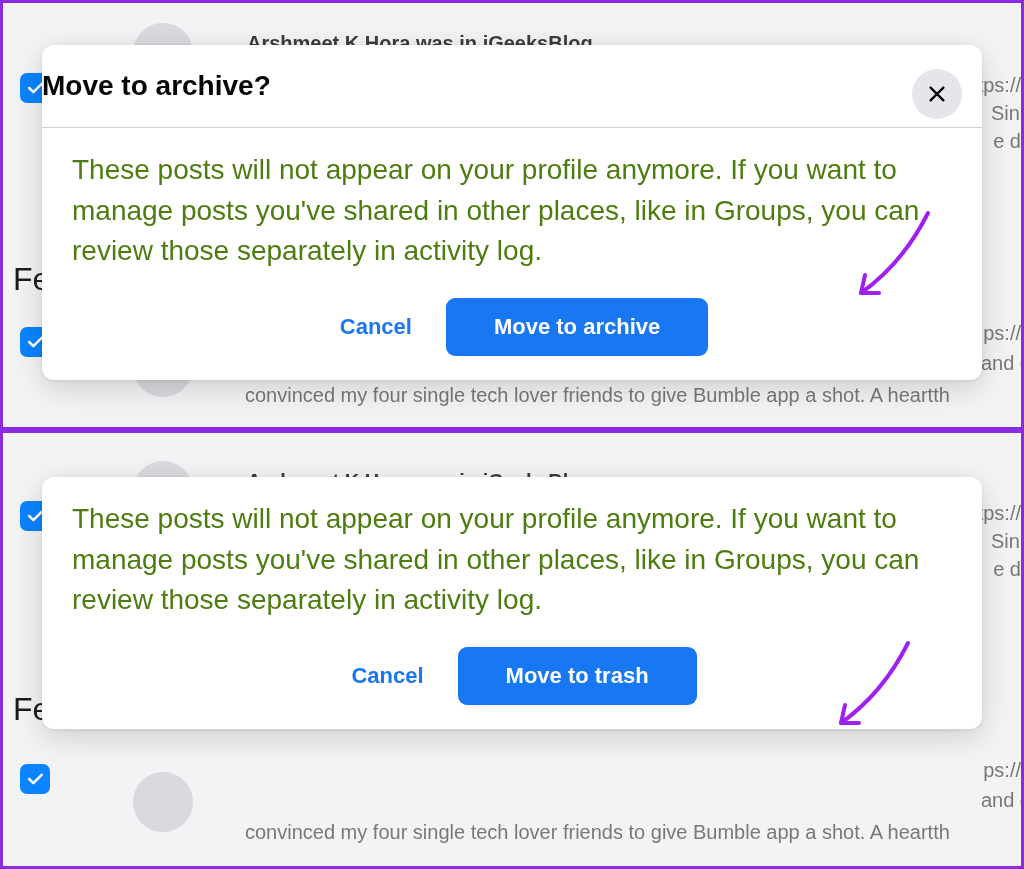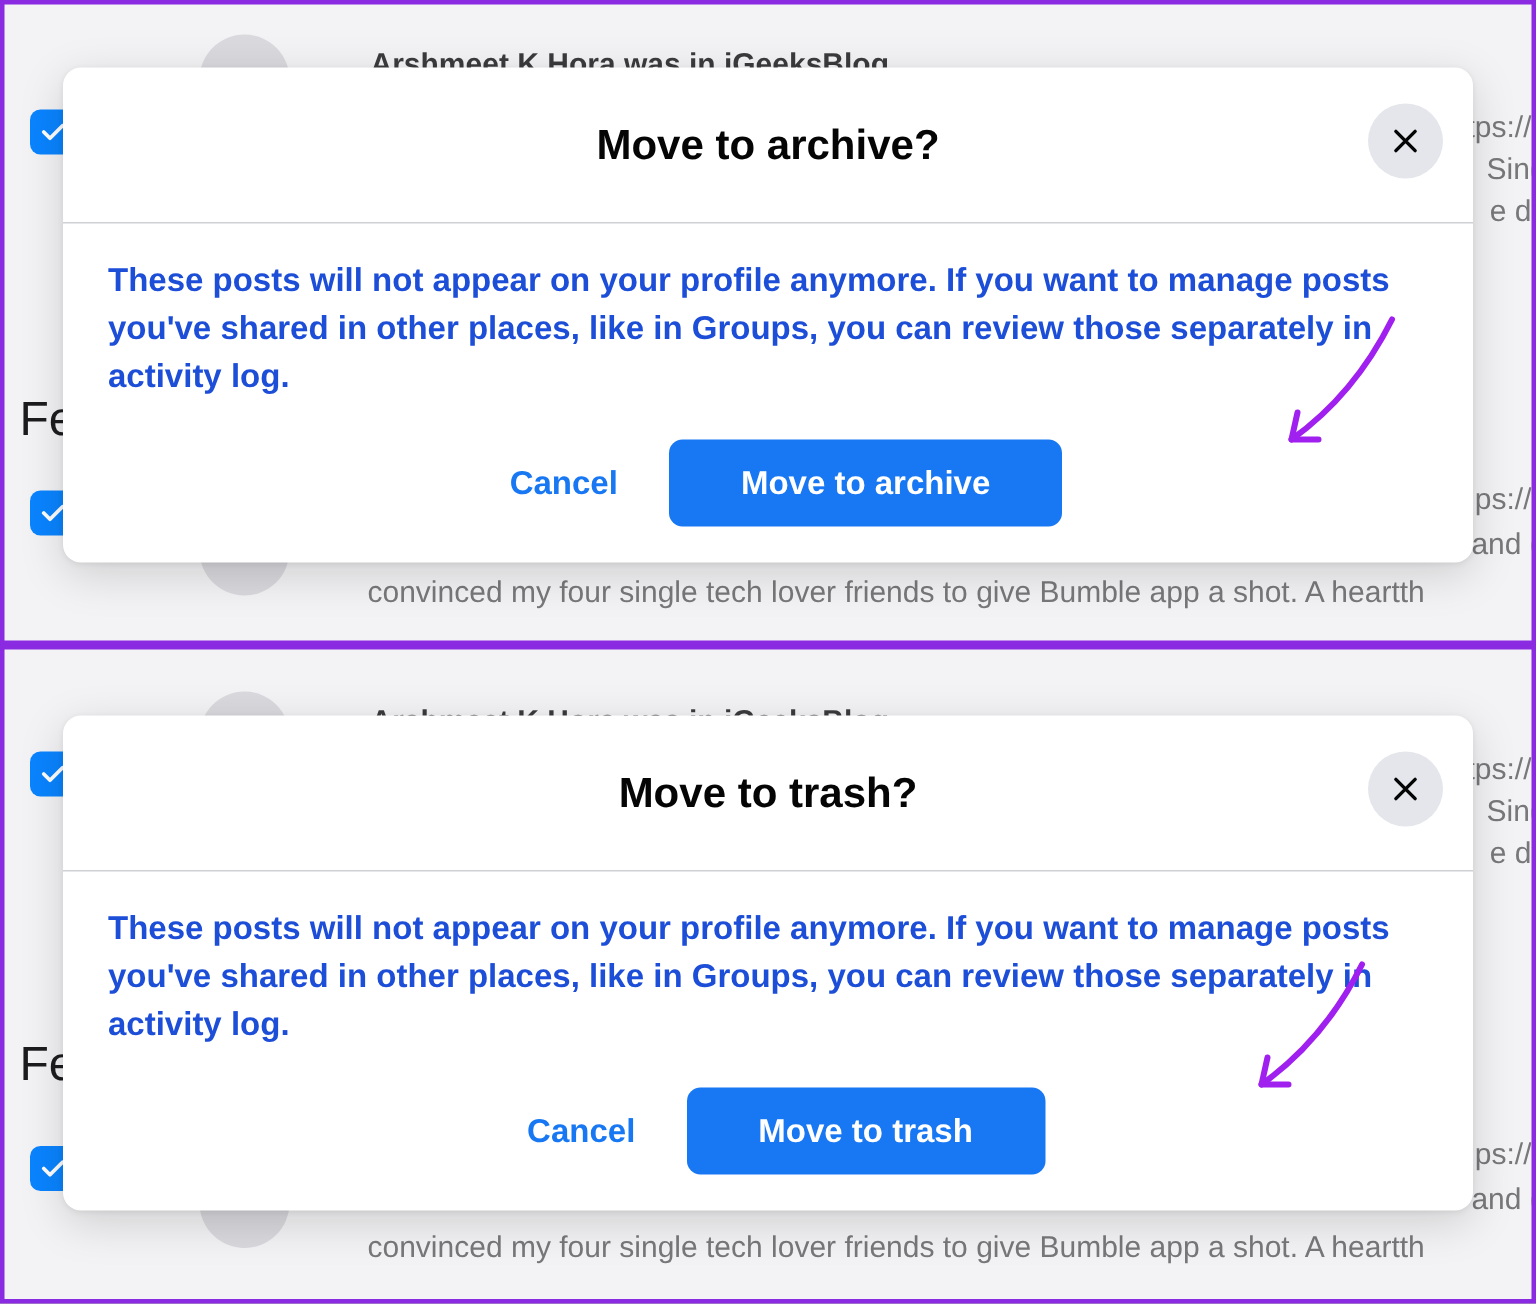--- a/index.html
+++ b/index.html
@@ -60,22 +60,22 @@
       top: 42px;
       width: 940px;
       background: #ffffff;
       border-radius: 12px;
       box-shadow: 0 8px 30px rgba(0,0,0,0.15), 0 1px 4px rgba(0,0,0,0.08);
     }
     .modal-header {
       position: relative;
       display: flex;
       align-items: center;
-      justify-content: center;
-      height: 104px;
+      justify-content: flex-start;
+      height: 83px;
       border-bottom: 1px solid #ced0d4;
     }
     .modal-title {
       font-size: 28px;
       font-weight: 700;
       color: #050505;
     }
     .close-btn {
       position: absolute;
       right: 20px;
@@ -85,24 +85,23 @@
       border-radius: 50%;
       background: #e4e6eb;
       display: flex;
       align-items: center;
       justify-content: center;
       cursor: pointer;
     }
     .close-btn svg { width: 22px; height: 22px; }
     .modal-body {
       padding: 22px 30px 8px 30px;
-      font-size: 22px;
-      color: #1d4ed8;
+      font-size: 28px;
+      color: #4d7c0f;
       line-height: 1.45;
-      font-weight: bold;
     }
     .modal-footer {
       display: flex;
       justify-content: center;
       align-items: center;
       padding: 18px 24px 24px 24px;
       gap: 10px;
     }
     .btn-cancel {
       color: #1877f2;
@@ -192,28 +191,20 @@
     <svg viewBox="0 0 24 24">
         <path d="M5 12l5 5L20 7" stroke="#fff" stroke-width="3" fill="none" stroke-linecap="round" stroke-linejoin="round"></path>
       </svg>
   </div>
   <div class="avatar avatar-bot" style="bottom:34px;"></div>
   <div class="bg-text" style="bottom:82px; right:-10px;">ps://v</div>
   <div class="bg-text" style="bottom:52px; right:-10px;">and e</div>
   <div class="bg-text" style="bottom:20px; left:242px;">convinced my four single tech lover friends to give Bumble app a shot. A heartth</div>
 
   <div class="modal" style="top:44px;">
-    <div class="modal-header">
-      <div class="modal-title">Move to trash?</div>
-      <div class="close-btn">
-        <svg viewBox="0 0 24 24">
-            <path d="M5 5l14 14M19 5L5 19" stroke="#050505" stroke-width="2.5" stroke-linecap="round"></path>
-          </svg>
-      </div>
-    </div>
     <div class="modal-body">These posts will not appear on your profile anymore. If you want to manage posts you've shared in other places, like in Groups, you can review those separately in activity log.</div>
     <div class="modal-footer">
       <div class="btn-cancel">Cancel</div>
       <div class="btn-primary">Move to trash</div>
     </div>
   </div>
 
   <div class="arrow" style="left:810px; top:200px;">
     <svg width="120" height="120">
       <path d="M95 10 Q 70 60 28 90" stroke="#a020f0" stroke-width="4" fill="none" stroke-linecap="round"></path>

